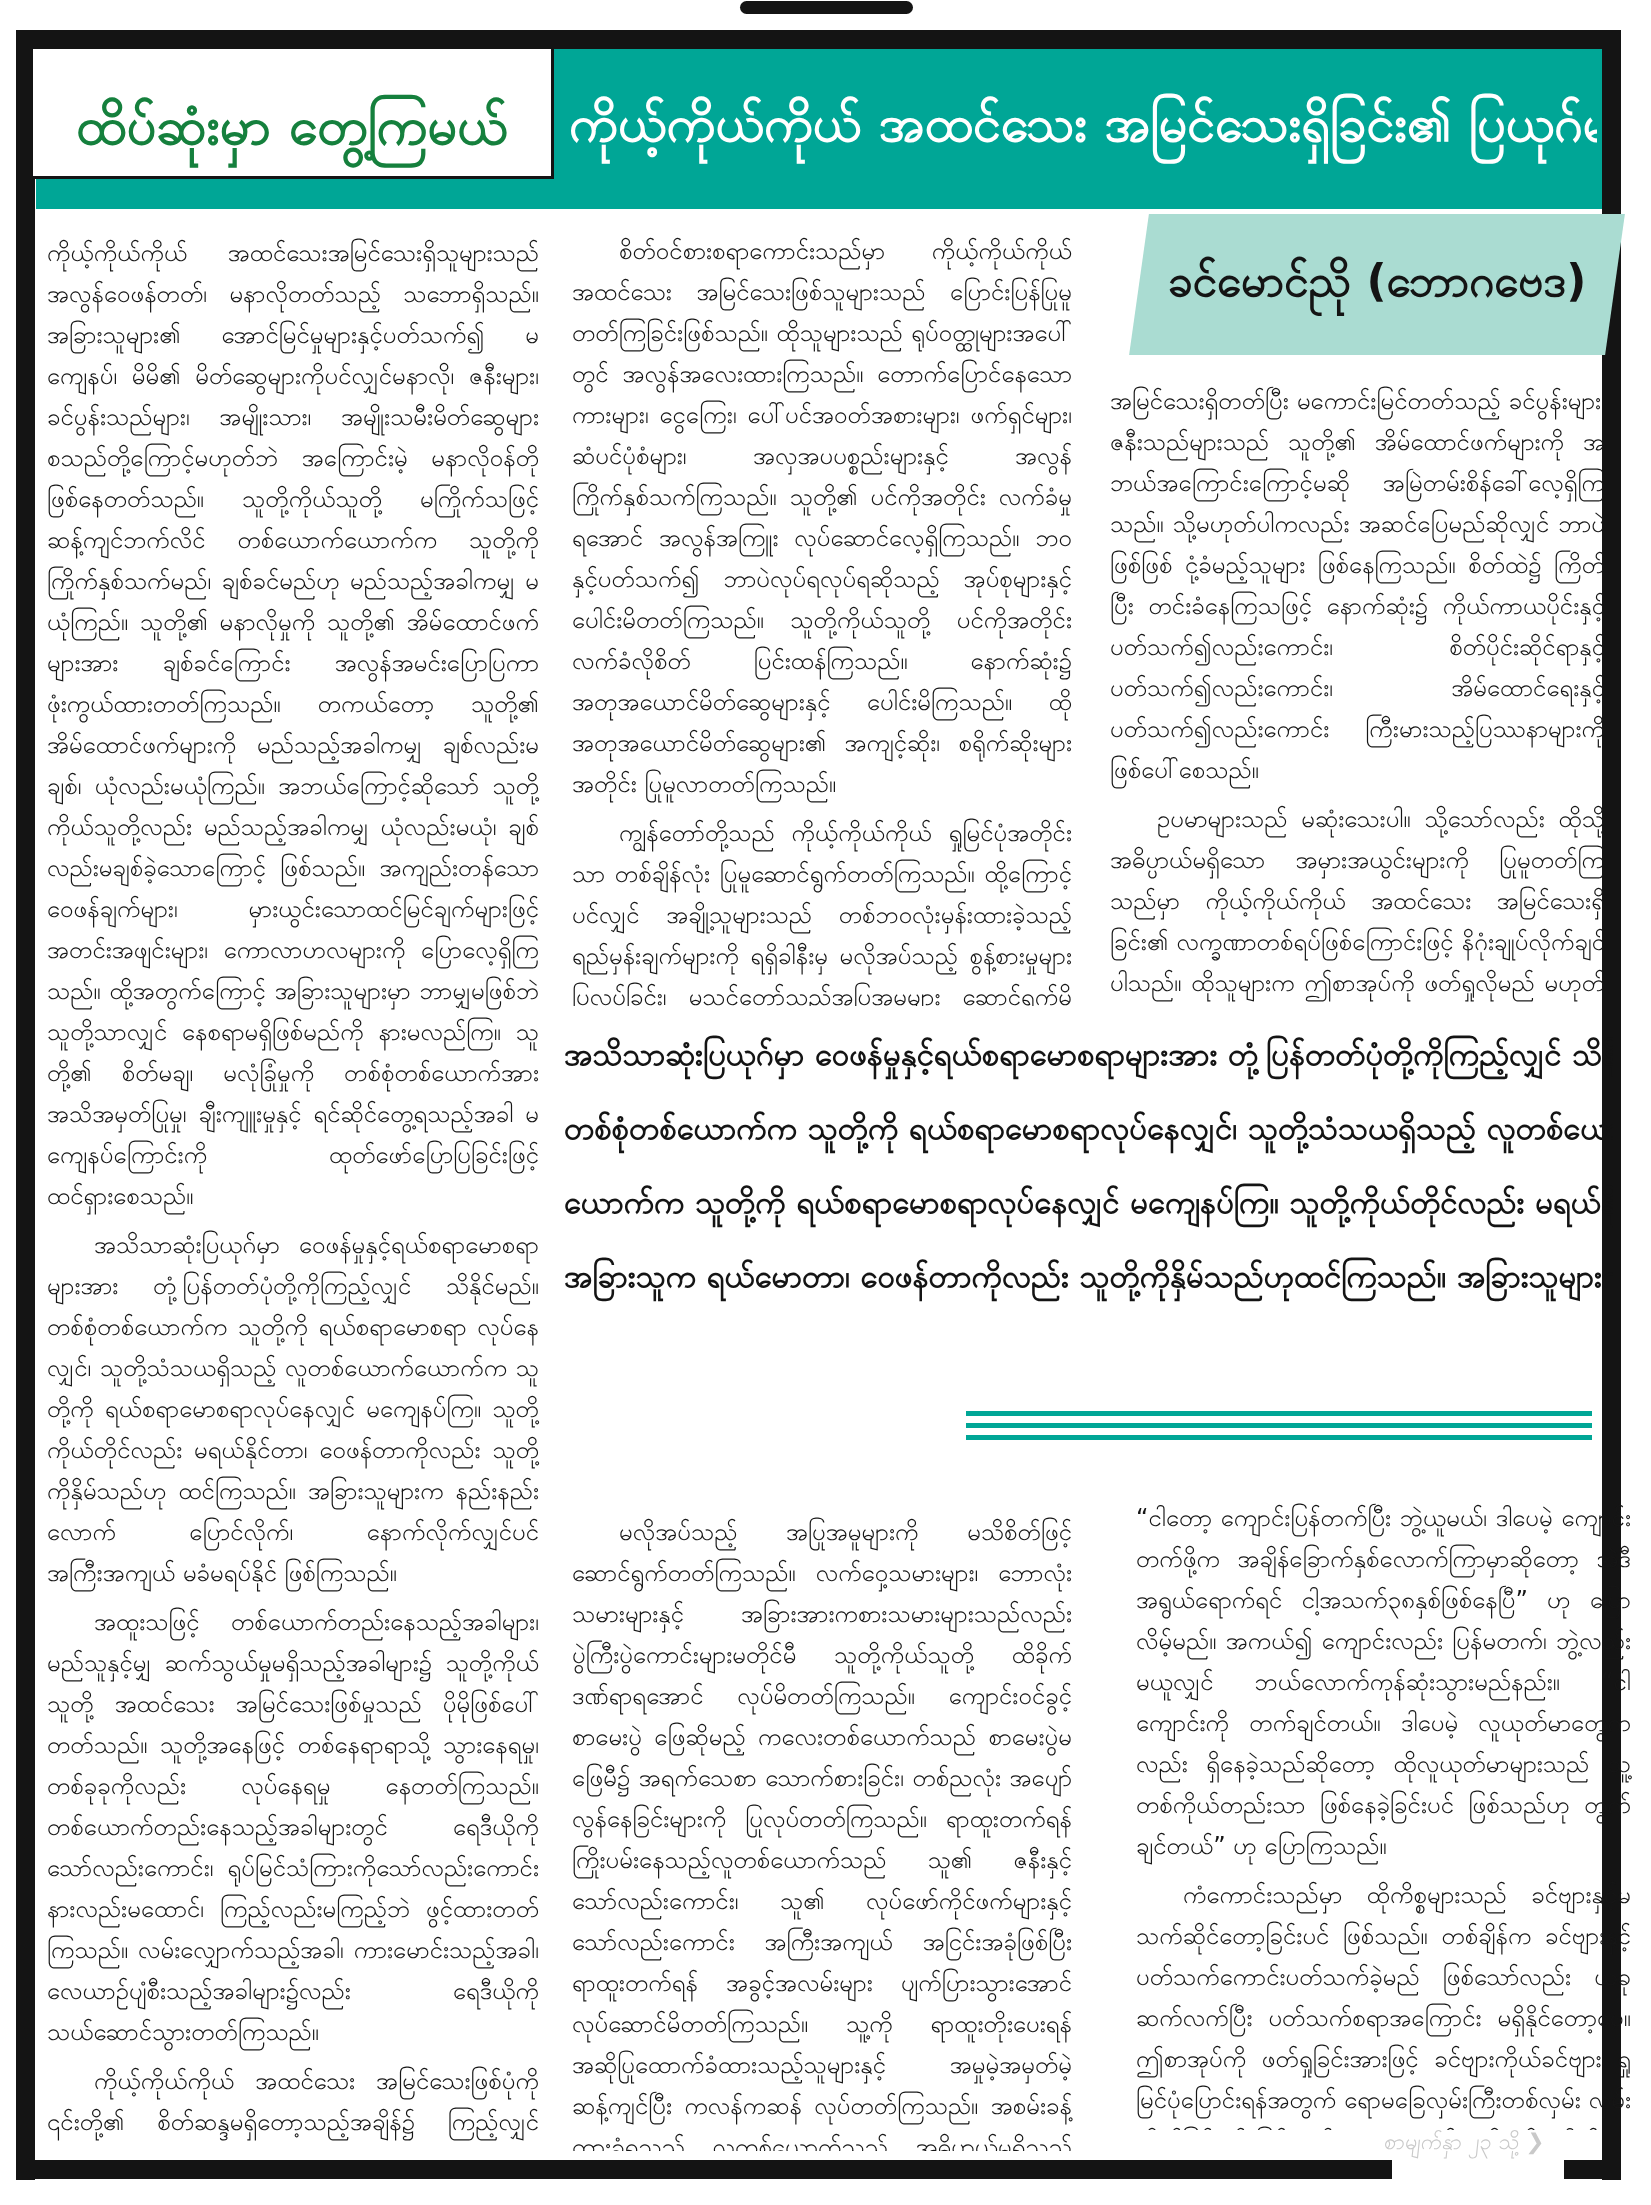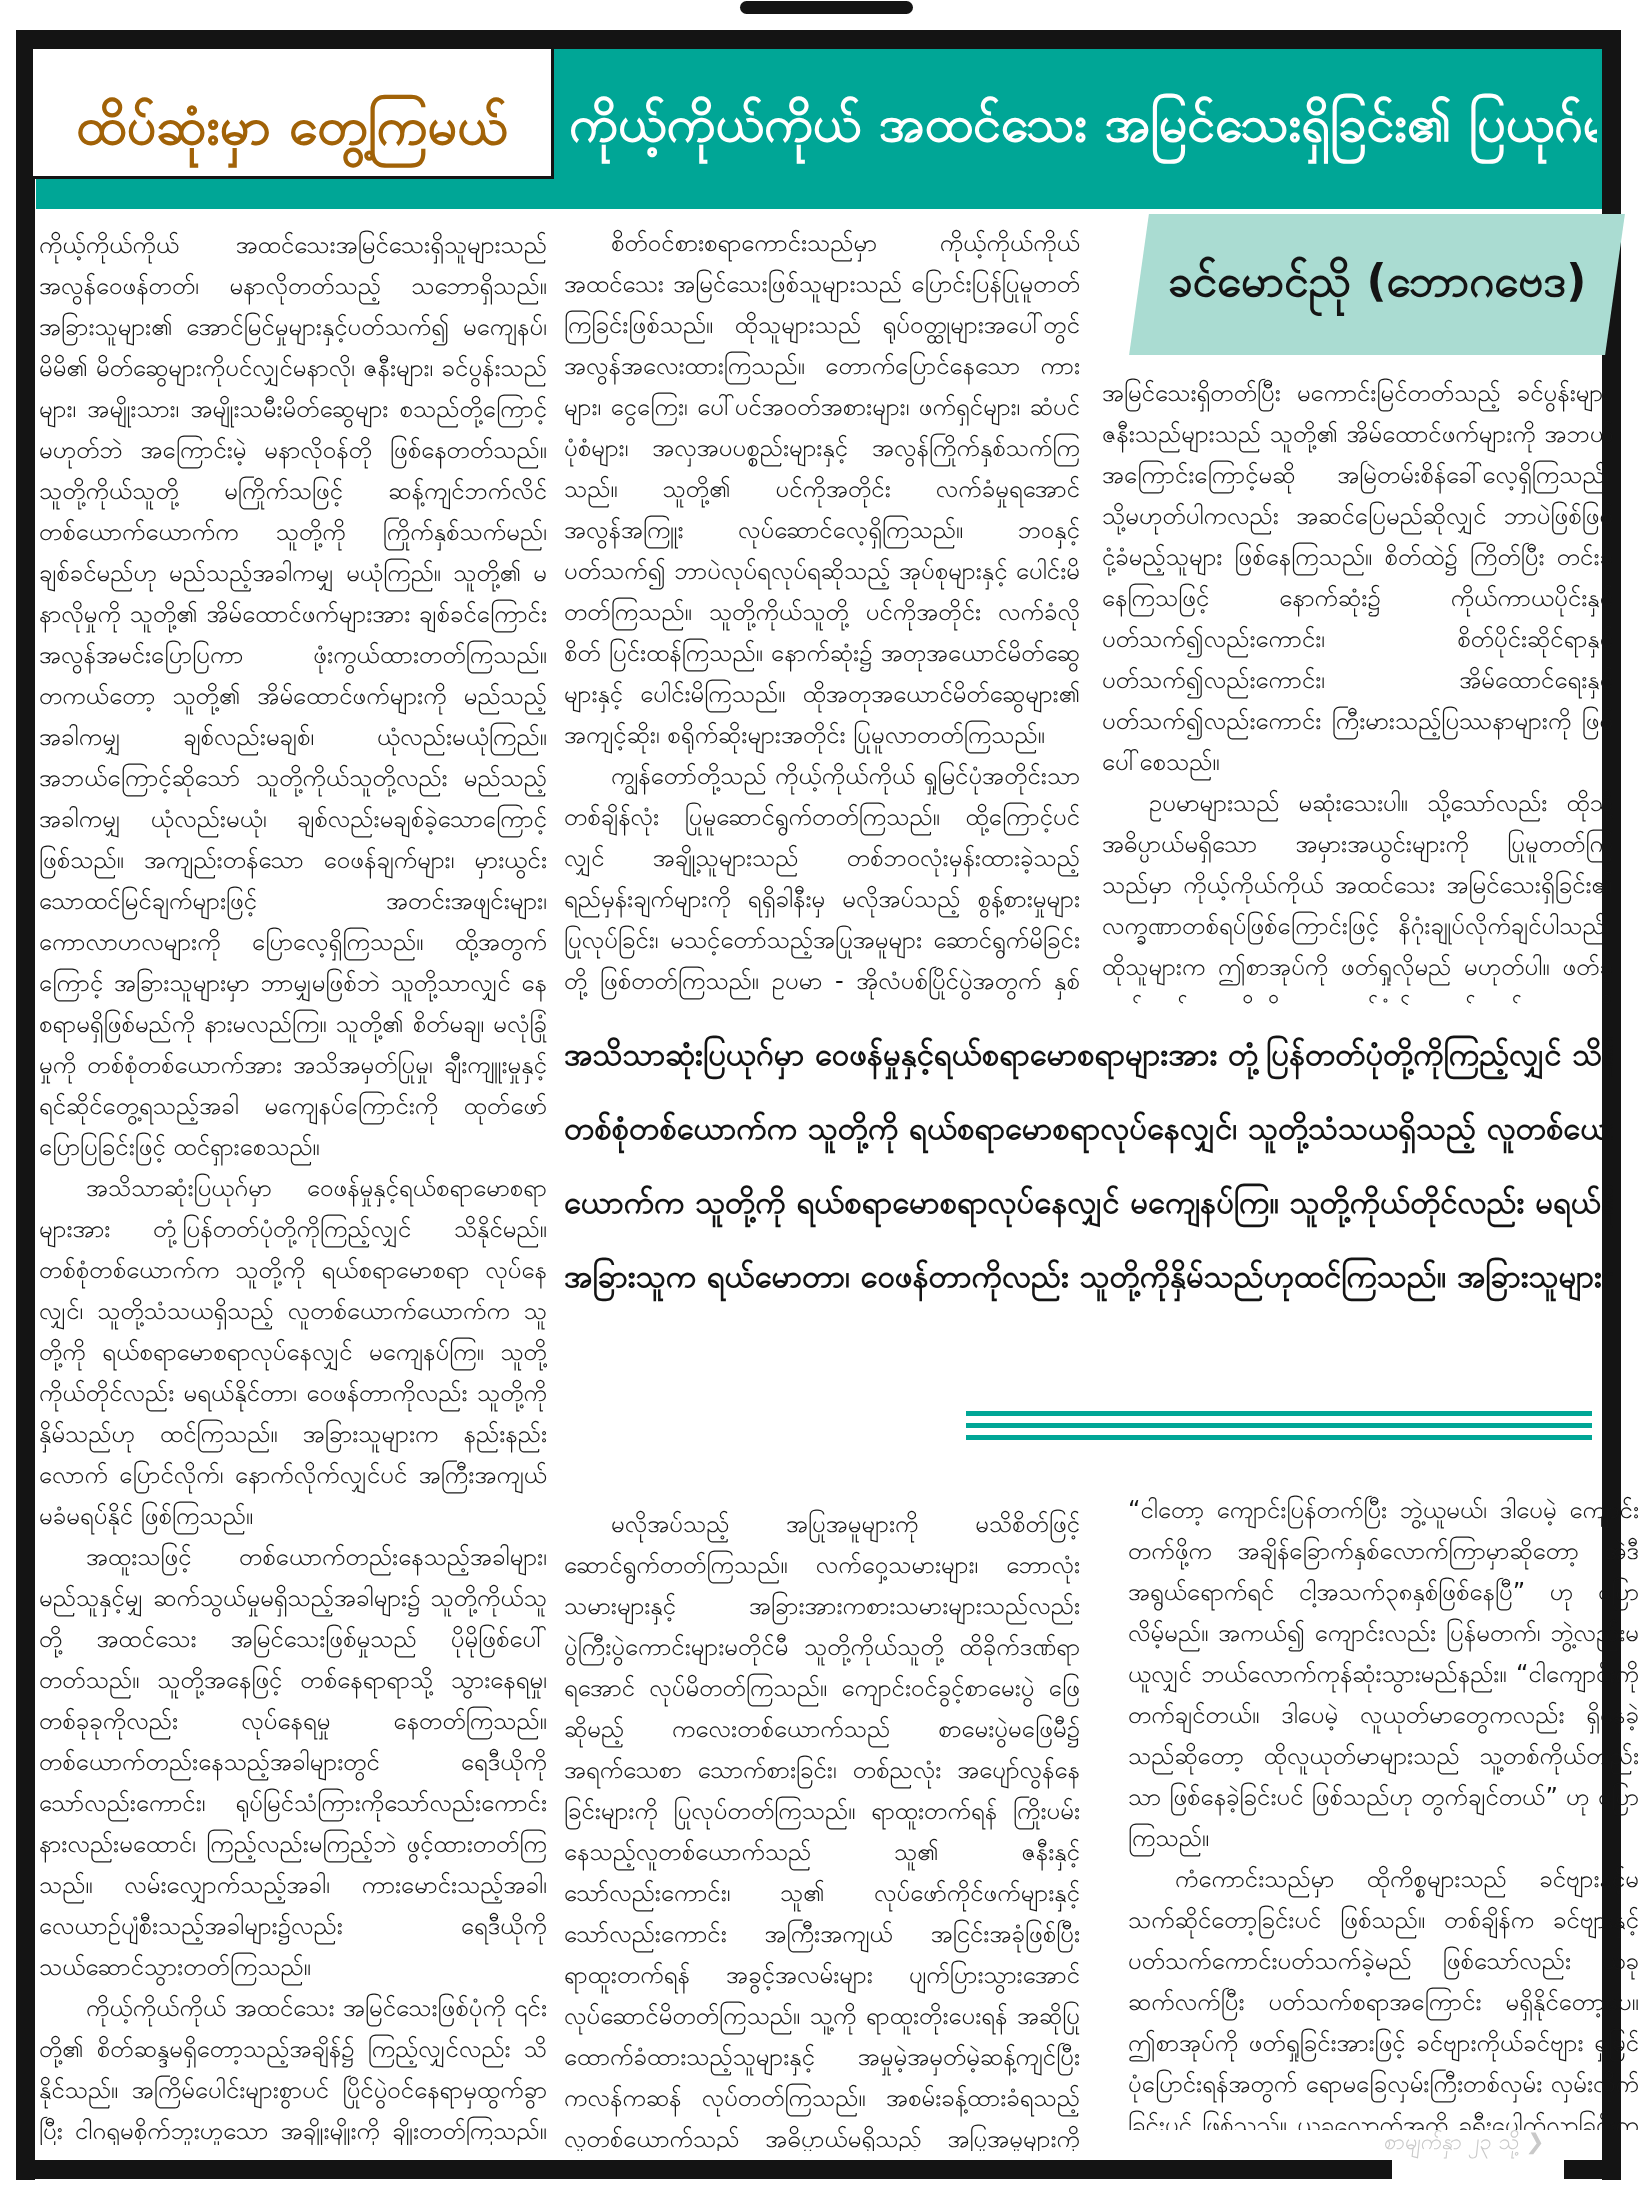--- a/index.html
+++ b/index.html
@@ -10,35 +10,35 @@
   .bar{position:absolute;background:#141414;}
   .bar-top{left:16px;top:30px;width:1605px;height:19.4px;}
   .bar-left{left:16px;top:30px;width:19.4px;height:2150px;}
   .bar-right{left:1602px;top:30px;width:19.4px;height:2150px;}
   .bar-bottom-a{left:16px;top:2160px;width:1376px;height:19.4px;}
   .bar-bottom-b{left:1564px;top:2160px;width:57px;height:19.4px;}
   
   .banner{position:absolute;left:36px;top:49px;width:1566px;height:160px;background:#00a696;}
   .kicker{position:absolute;left:30px;top:46px;width:524px;height:133px;background:#ffffff;
           border:3.2px solid #141414;box-sizing:border-box;display:flex;align-items:center;justify-content:center;}
-  .kicker span{font-size:52px;font-weight:bold;color:#a16207;white-space:nowrap;overflow:hidden;margin-top:36px;}
+  .kicker span{font-size:52px;font-weight:bold;color:#15803d;white-space:nowrap;overflow:hidden;margin-top:36px;}
   .title{position:absolute;left:569px;top:58px;width:1028px;height:141px;display:flex;align-items:center;justify-content:center;}
   .title span{font-size:50px;font-weight:bold;color:#ffffff;white-space:nowrap;overflow:hidden;}
   
   .author{position:absolute;left:1139px;top:214px;width:476px;height:141px;background:#aadcd2;
           transform:skewX(-8deg);display:flex;align-items:center;justify-content:center;}
   .author span{transform:skewX(8deg);font-size:44px;font-weight:bold;color:#141414;white-space:nowrap;overflow:hidden;}
   
   .col{position:absolute;overflow:hidden;font-size:24px;line-height:41px;text-align:justify;}
   .col1{left:39px;top:225px;width:508px;height:1920px;}
   .col2-top{left:564px;top:223px;width:516px;height:783px;}
   .col3-top{left:1102px;top:373px;width:511px;height:632px;}
   .col2-bot{left:564px;top:1504px;width:516px;height:647px;}
   .col3-bot{left:1128px;top:1490px;width:511px;height:640px;}
-  .para{margin:0;text-indent:47px;}
+  .para{margin:8px;text-indent:47px;}
   .para.cont{text-indent:0;}
   
   .pull-quote{position:absolute;left:564px;top:1017px;width:1049px;height:378px;overflow:hidden;}
   .pq-line{font-size:31px;line-height:74px;font-weight:bold;color:#141414;white-space:nowrap;overflow:hidden;}
   
   .divider{position:absolute;left:966px;top:1411px;width:626px;}
   .divider .stripe{height:5.4px;background:#00a696;margin-bottom:6.5px;}
   
   .cont-note{position:absolute;left:1384px;top:2128px;width:200px;font-size:21.6px;color:#c9c9c9;
              transform:skewX(-6deg);white-space:nowrap;overflow:hidden;}

